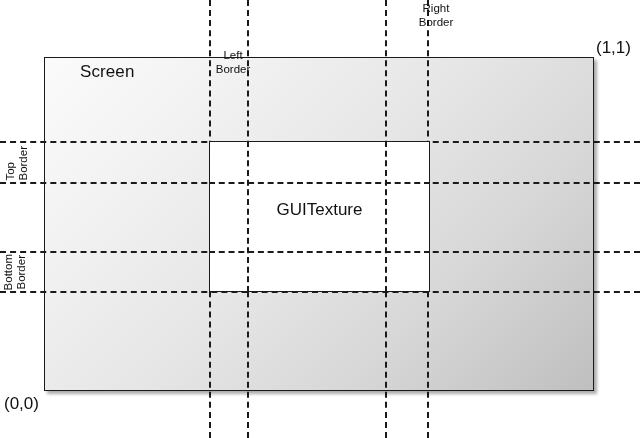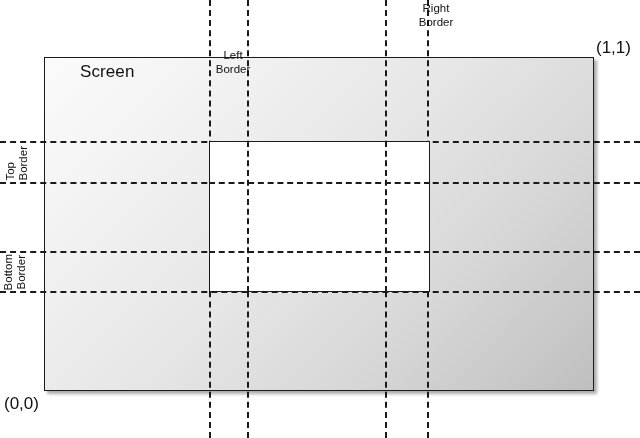--- a/index.html
+++ b/index.html
@@ -141,20 +141,21 @@
   <div class="hline" style="top:251px"></div>
   <div class="hline" style="top:291px"></div>
 
   <div class="guitexture-rect"></div>
 
   <div class="vline" style="left:247px; top:141px; height:151px;"></div>
   <div class="vline" style="left:385px; top:141px; height:151px;"></div>
   <div class="hline" style="top:182px; left:209px; width:221px;"></div>
   <div class="hline" style="top:251px; left:209px; width:221px;"></div>
 
+  <div class="guitexture-label">GUITexture</div>
 
   <div class="vlabel" style="left:212px; top:9px; width:42px;margin-top:40px;">
     <div>Left</div>
     <div>Border</div>
   </div>
 
   <div class="vlabel" style="left:387px; top:2px; width:42px;margin-left:28px;">
     <div>Right</div>
     <div>Border</div>
   </div>

